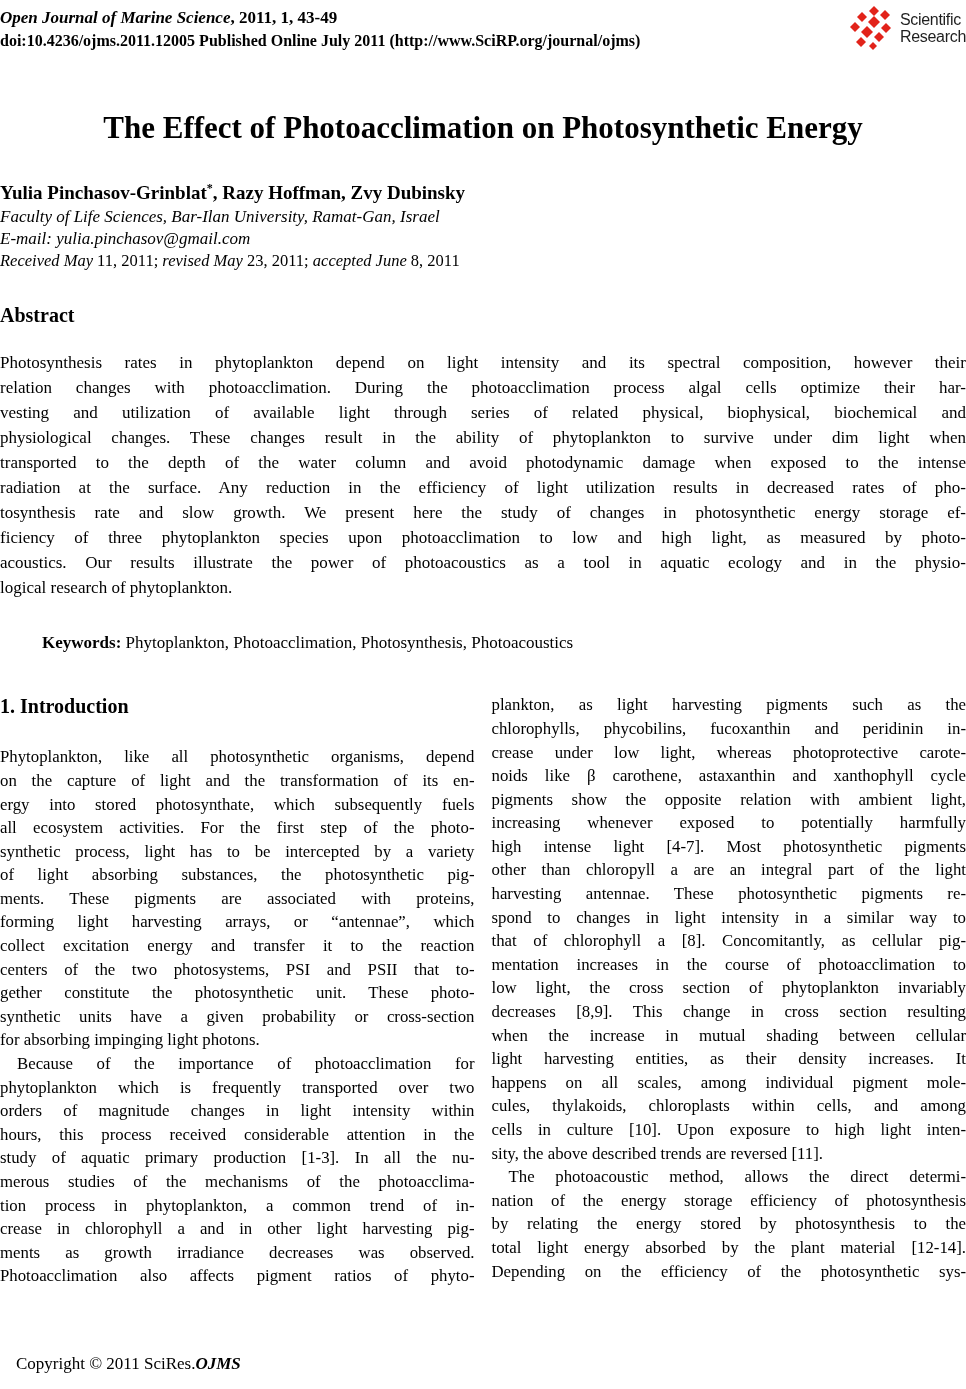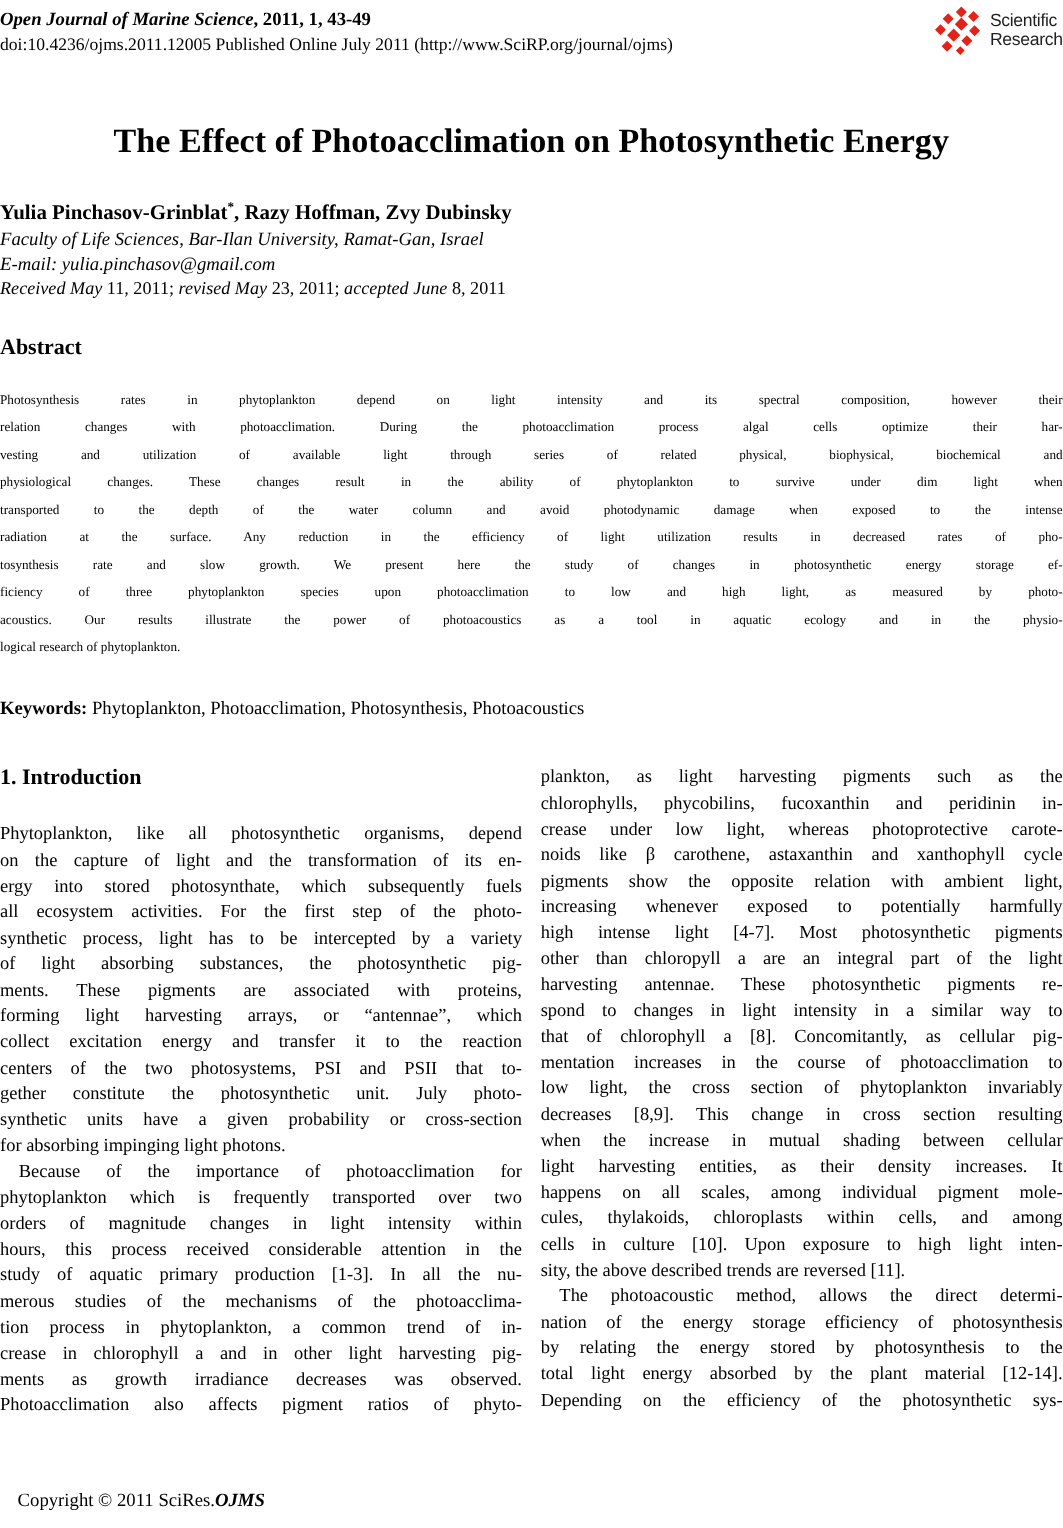--- a/index.html
+++ b/index.html
@@ -10,21 +10,21 @@
     position: relative;
     overflow: hidden;
   }
   .page { position: relative; width: 966px; height: 1384px; }
 
   
   .hdr { display: flex; justify-content: space-between; align-items: flex-start; padding-top: 7px; }
   .hdr-left { font-size: 17px; line-height: 21px; }
   .journal-name { font-weight: bold; font-style: italic; }
   .journal-meta { font-weight: bold; }
-  .doi-line { font-size: 16px; font-weight: normal; margin-top: 2px; text-align: center; }
+  .doi-line { font-size: 16px; font-weight: bold; margin-top: 2px; text-align: center; }
   .logo { display: flex; align-items: center; gap: 3px; margin-top: -2px; }
   .logo-text { font-family: "Liberation Sans", sans-serif; font-size: 16px; line-height: 17.5px; color: #1f1f1f; letter-spacing: -0.3px; }
 
   
   .title { margin-top: 54px; text-align: center; font-size: 31px; font-weight: bold; line-height: 45px; }
   .authors-block { text-align: left; margin-top: 26px; }
   .authors { font-size: 19px; font-weight: bold; line-height: 24px; }
   .authors sup { font-size: 12px; }
   .affil { font-size: 17px; font-style: italic; line-height: 23px; }
   .email { font-size: 17px; font-style: italic; line-height: 22px; }
@@ -33,23 +33,23 @@
 
   
   .sec-heading { font-size: 20px; font-weight: bold; line-height: 26px; }
   .abstract-heading { margin-top: 30px; }
 
   
   .jline { text-align: justify; text-align-last: justify; }
   .jline.left { text-align-last: left; }
   .jline.indent { text-indent: 17px; }
 
-  .abstract-text { margin-top: 22px; font-size: 12px; line-height: 25px; }
+  .abstract-text { margin-top: 22px; font-size: 17px; line-height: 25px; }
   .keywords { margin-top: 30px; font-size: 17px; line-height: 25px; }
-  .keywords-label { font-weight: bold; }
+  .keywords-label { font-weight: bold; padding-left: 42px; }
 
   
   .columns { display: grid; grid-template-columns: 1fr 1fr; column-gap: 17px; margin-top: 38px; }
   .col { font-size: 16.8px; line-height: 23.6px; }
   .intro-heading { margin-bottom: 26px; }
 
   
   .footer { position: absolute; left: 0; right: 0; bottom: 10px; display: flex; justify-content: flex-start; font-size: 17px; padding-left: 16px; }
   .journal-abbrev { font-weight: bold; font-style: italic; }
 </style>
@@ -124,21 +124,21 @@
           <div class="jline">Phytoplankton, like all photosynthetic organisms, depend</div>
           <div class="jline">on the capture of light and the transformation of its en-</div>
           <div class="jline">ergy into stored photosynthate, which subsequently fuels</div>
           <div class="jline">all ecosystem activities. For the first step of the photo-</div>
           <div class="jline">synthetic process, light has to be intercepted by a variety</div>
           <div class="jline">of light absorbing substances, the photosynthetic pig-</div>
           <div class="jline">ments. These pigments are associated with proteins,</div>
           <div class="jline">forming light harvesting arrays, or “antennae”, which</div>
           <div class="jline">collect excitation energy and transfer it to the reaction</div>
           <div class="jline">centers of the two photosystems, PSI and PSII that to-</div>
-          <div class="jline">gether constitute the photosynthetic unit. July photo-</div>
+          <div class="jline">gether constitute the photosynthetic unit. These photo-</div>
           <div class="jline">synthetic units have a given probability or cross-section</div>
           <div class="jline left">for absorbing impinging light photons.</div>
           <div class="jline indent">Because of the importance of photoacclimation for</div>
           <div class="jline">phytoplankton which is frequently transported over two</div>
           <div class="jline">orders of magnitude changes in light intensity within</div>
           <div class="jline">hours, this process received considerable attention in the</div>
           <div class="jline">study of aquatic primary production [1-3]. In all the nu-</div>
           <div class="jline">merous studies of the mechanisms of the photoacclima-</div>
           <div class="jline">tion process in phytoplankton, a common trend of in-</div>
           <div class="jline">crease in chlorophyll a and in other light harvesting pig-</div>

